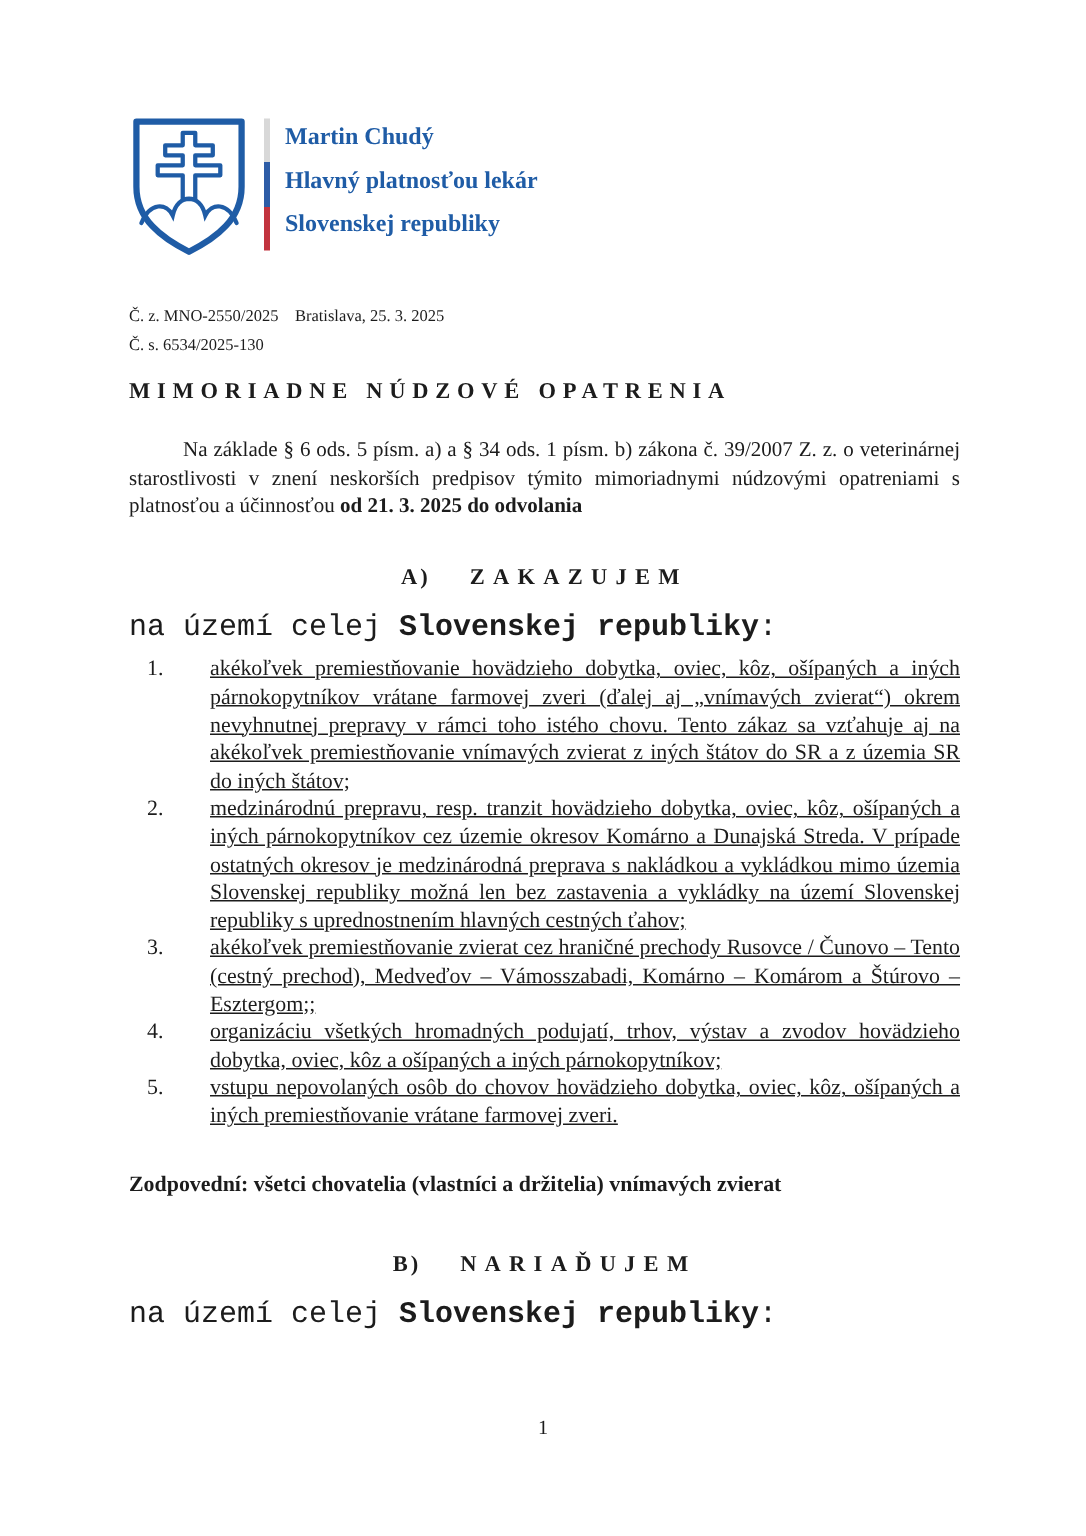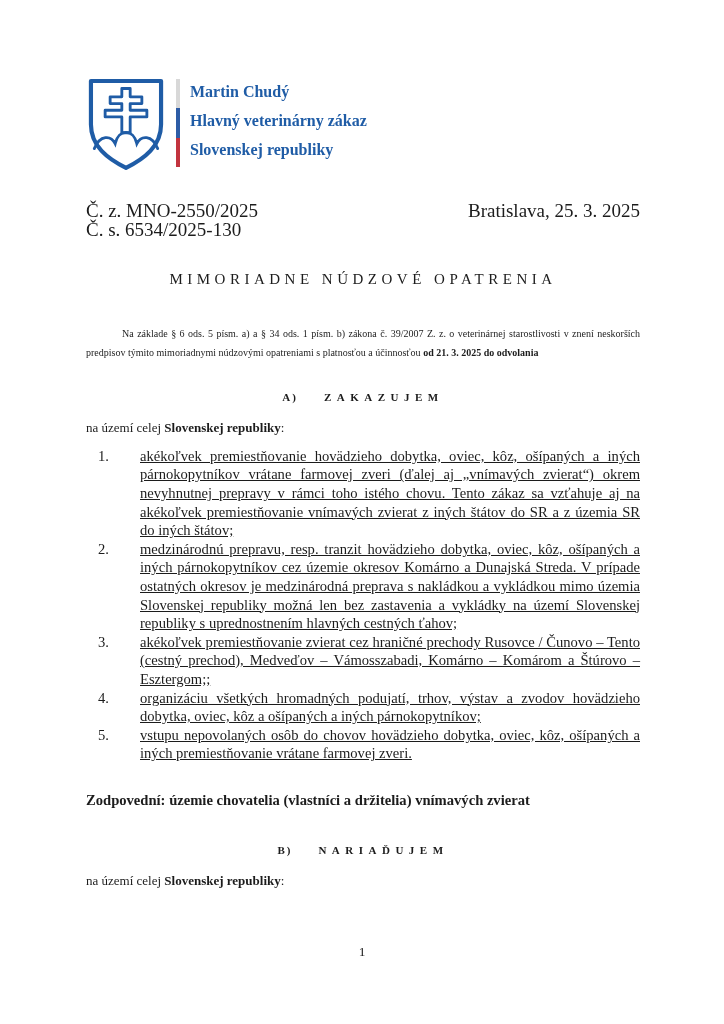--- a/index.html
+++ b/index.html
@@ -34,53 +34,54 @@
   .letterhead-text{
     margin-left:10px;margin-top:1px;
     font-weight:bold;
     font-size:16px;
     line-height:29px;
   }
   
   .ref-row{
     margin-top:30px;
     display:flex;
-    justify-content:space-between;
     align-items:flex-start;
-    font-size:19px;
+    font-size:11px;
     line-height:18.5px;
+    gap:11px;
   }
   
   .doc-title{
-    margin-top:32px;
-    text-align:center;
-    font-weight:normal;
+    margin-top:14px;
+    text-align:left;
+    font-weight:bold;
     font-size:15px;
     letter-spacing:4.5px;
   }
   
   .para{
-    margin-top:37px;
-    font-size:10px;
+    margin-top:22px;
+    font-size:14px;
     line-height:18.6px;
     text-align:justify;
     text-indent:36px;
   }
   .section-heading{
     margin-top:29px;
     text-align:center;
     font-weight:bold;
-    font-size:11px;
+    font-size:15px;
   }
   .section-heading .sec-label{display:inline-block;margin-right:26px;letter-spacing:2px;}
   .section-heading .sec-word{display:inline-block;letter-spacing:5.5px;}
   .scope-line{
     margin-top:16px;
-    font-size:13px;
+    font-size:20px;
     line-height:18.6px;
+    font-family:Liberation Mono, monospace;
   }
   ol.measures{
     list-style:none;
     margin:9px 0 0 0;
     padding:0 0 0 12px;
   }
   ol.measures li{
     display:flex;
     font-size:14.6px;
     line-height:18.6px;
@@ -115,21 +116,21 @@
         <path d="M12 87 C19 70 32 71 37 81 C41 63 59 63 63 81 C68 71 81 70 88 87" fill="none" stroke="currentColor" stroke-width="3.4" stroke-linecap="round"></path>
       </svg>
     </span>
     <span class="tricolor">
       <div style="background: rgb(216, 216, 216);"></div>
       <div style="background: rgb(45, 92, 166);"></div>
       <div style="background: rgb(194, 51, 62);"></div>
     </span>
     <div class="letterhead-text" style="color: rgb(31, 92, 166);">
       <div>Martin Chudý</div>
-      <div>Hlavný veterinárny zákaz</div>
+      <div>Hlavný platnosťou lekár</div>
       <div>Slovenskej republiky</div>
     </div>
   </div>
 
   <div class="ref-row">
     <div>
       <div>Č. z. MNO-2550/2025</div>
       <div>Č. s. 6534/2025-130</div>
     </div>
     <div>Bratislava, 25. 3. 2025</div>
@@ -161,21 +162,21 @@
     <li>
       <span class="num">4.</span>
       <span class="itxt">organizáciu všetkých hromadných podujatí, trhov, výstav a zvodov hovädzieho dobytka, oviec, kôz a ošípaných a iných párnokopytníkov;</span>
     </li>
     <li>
       <span class="num">5.</span>
       <span class="itxt">vstupu nepovolaných osôb do chovov hovädzieho dobytka, oviec, kôz, ošípaných a iných premiestňovanie vrátane farmovej zveri.</span>
     </li>
   </ol>
 
-  <div class="responsible">Zodpovední: územie chovatelia (vlastníci a držitelia) vnímavých zvierat</div>
+  <div class="responsible">Zodpovední: všetci chovatelia (vlastníci a držitelia) vnímavých zvierat</div>
 
   <div class="section-heading b">
     <span class="sec-label">B)</span><span class="sec-word">NARIAĎUJEM</span>
   </div>
 
   <div class="scope-line"><span>na území celej </span><span class="bold">Slovenskej republiky</span><span>:</span></div>
 
   <div class="page-number">1</div>
 
 </div>

